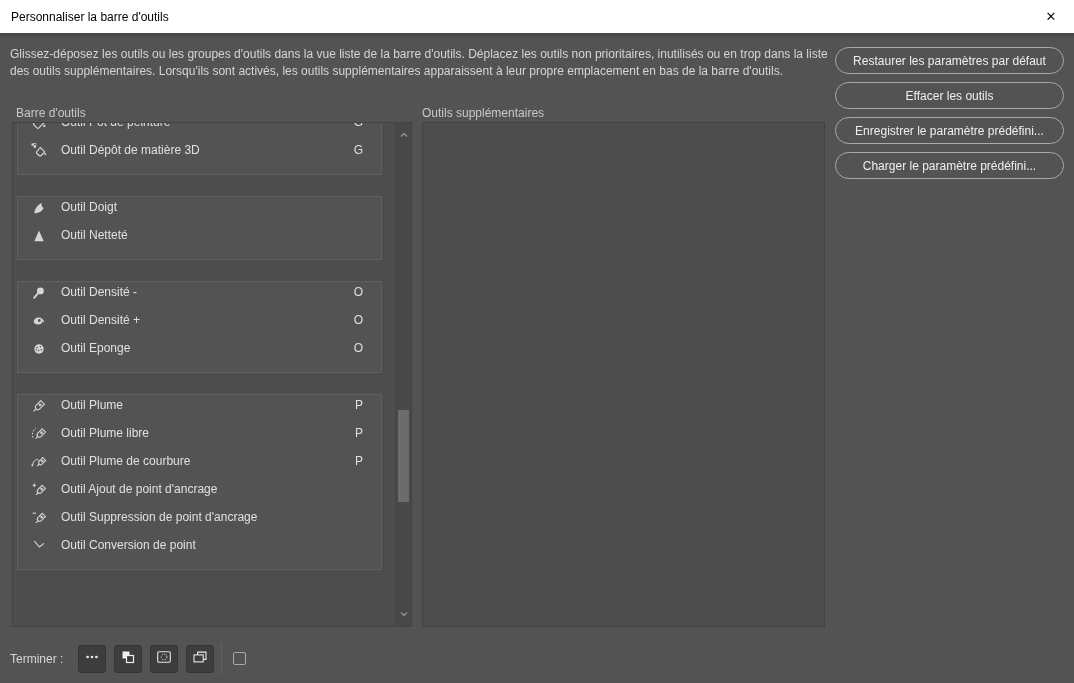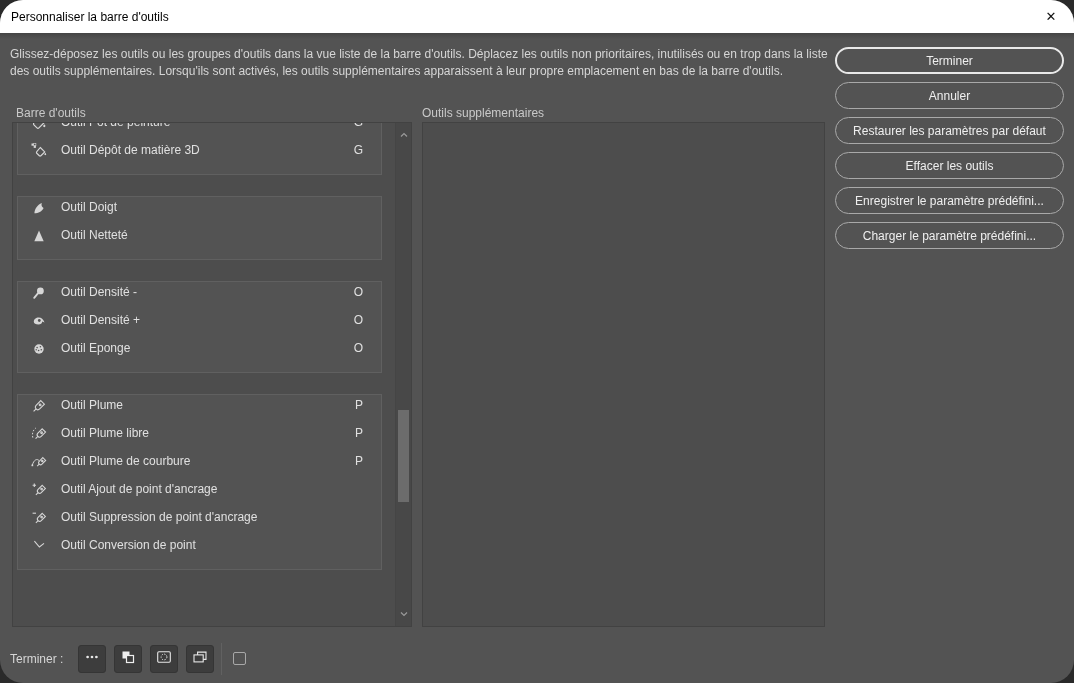--- a/index.html
+++ b/index.html
@@ -1,17 +1,17 @@
 <!DOCTYPE html>
 <html><head>
 <meta charset="utf-8">
 <style>
   html,body{margin:0;padding:0;background:#2a2a2a;}
   *{box-sizing:border-box;font-family:"Liberation Sans","DejaVu Sans",sans-serif;}
-  .window{position:relative;width:1074px;height:683px;background:#535353;overflow:hidden;border-radius:23px;}
+  .window{position:relative;width:1074px;height:683px;background:#535353;overflow:hidden;}
   
   .titlebar{position:absolute;left:0;top:0;width:1074px;height:33px;background:#ffffff;display:flex;align-items:center;}
   .titlebar .title{margin-left:11px;font-size:12px;color:#000;}
   .close-btn{position:absolute;right:0;top:0;width:46px;height:33px;display:flex;align-items:center;justify-content:center;font-size:13px;color:#111;cursor:pointer;}
   .tb-shadow{position:absolute;left:0;top:33px;width:1074px;height:6px;background:linear-gradient(#454545,#535353);}
   
   .desc{position:absolute;left:10px;top:46px;width:821px;font-size:12px;line-height:1.42;color:#d6d6d6;}
   .panel-label{position:absolute;top:106px;font-size:12px;color:#c9c9c9;}
   .panel-label.left{left:16px;}
   .panel-label.right{left:422px;}
@@ -237,24 +237,20 @@
       <svg class="scroll-chevron down" viewBox="0 0 12 12">
           <polyline points="3,4.5 6,7.5 9,4.5" fill="none" stroke="currentColor" stroke-width="1.2"></polyline>
         </svg>
     </div>
   </div>
 
   <div class="extra-panel"></div>
 
   <div class="buttons-col" id="buttonsCol">
       <div class="btn-cluster">
-        <div class="dlg-btn default">Terminer</div>
-        <div class="dlg-btn">Annuler</div>
-      </div>
-      <div class="btn-cluster">
         <div class="dlg-btn">Restaurer les paramètres par défaut</div>
         <div class="dlg-btn">Effacer les outils</div>
       </div>
       <div class="btn-cluster">
         <div class="dlg-btn">Enregistrer le paramètre prédéfini...</div>
         <div class="dlg-btn">Charger le paramètre prédéfini...</div>
       </div>
     </div>
 
   <div class="footer-label">Terminer :</div>

